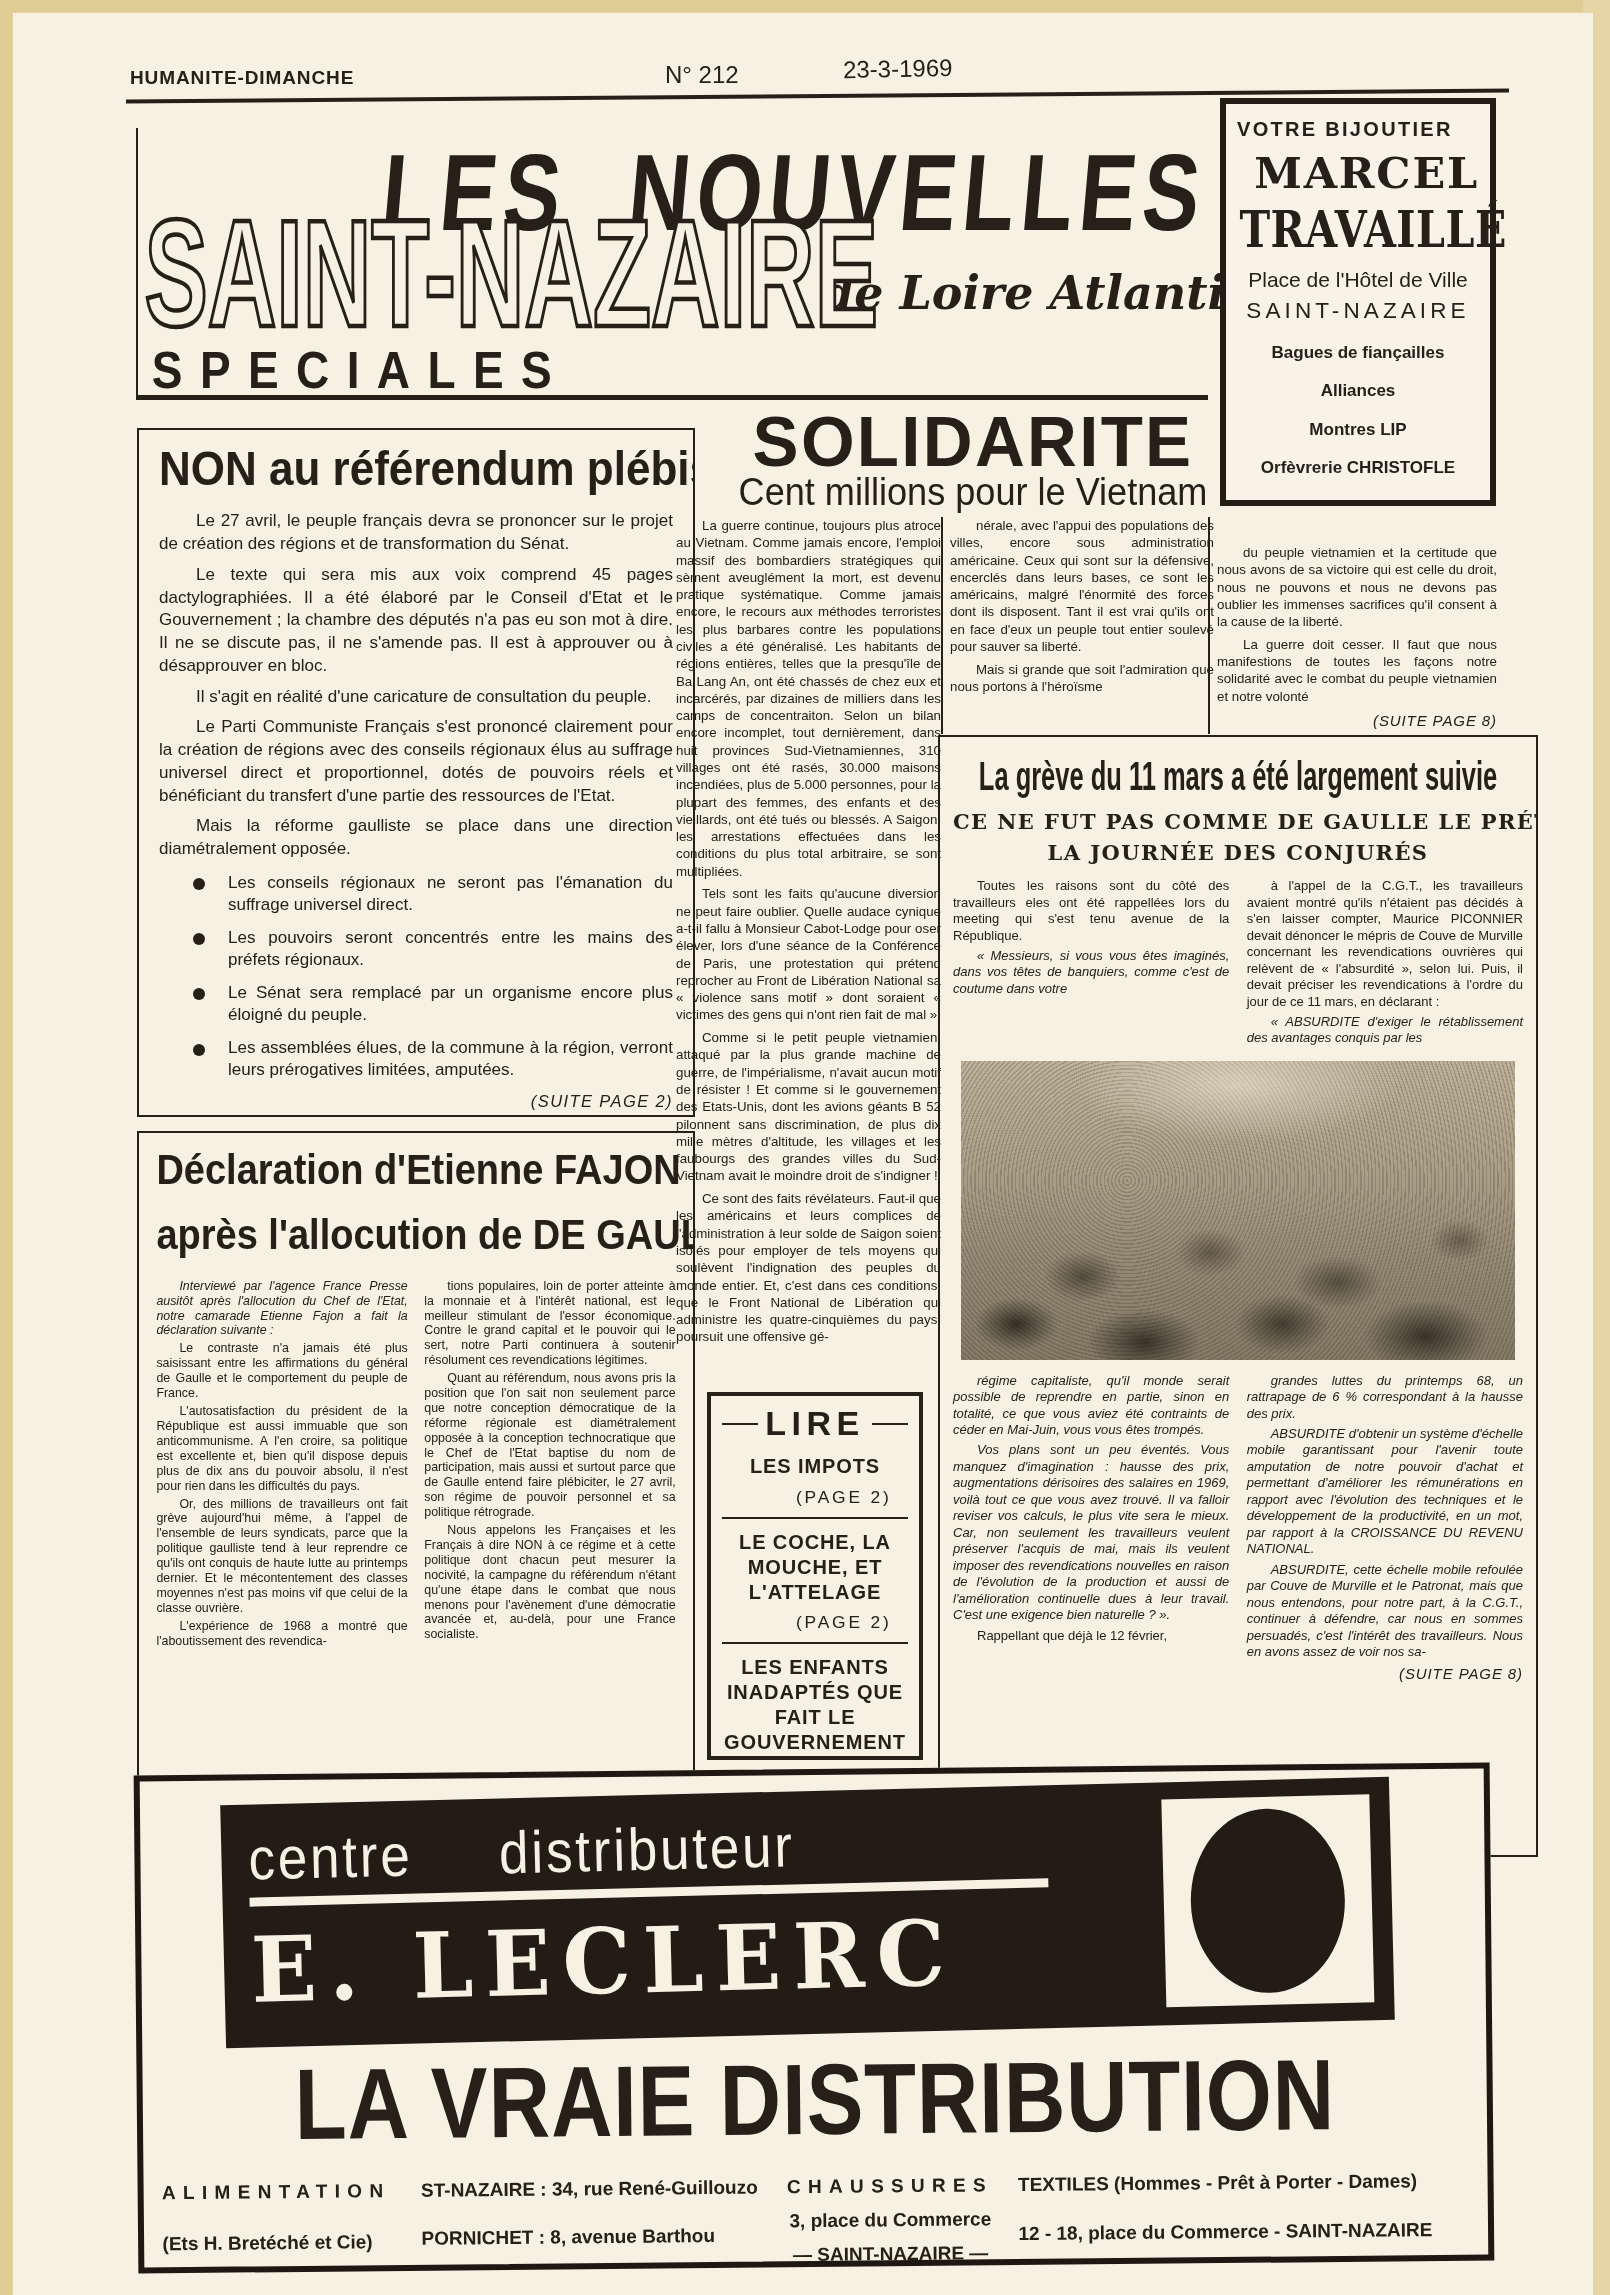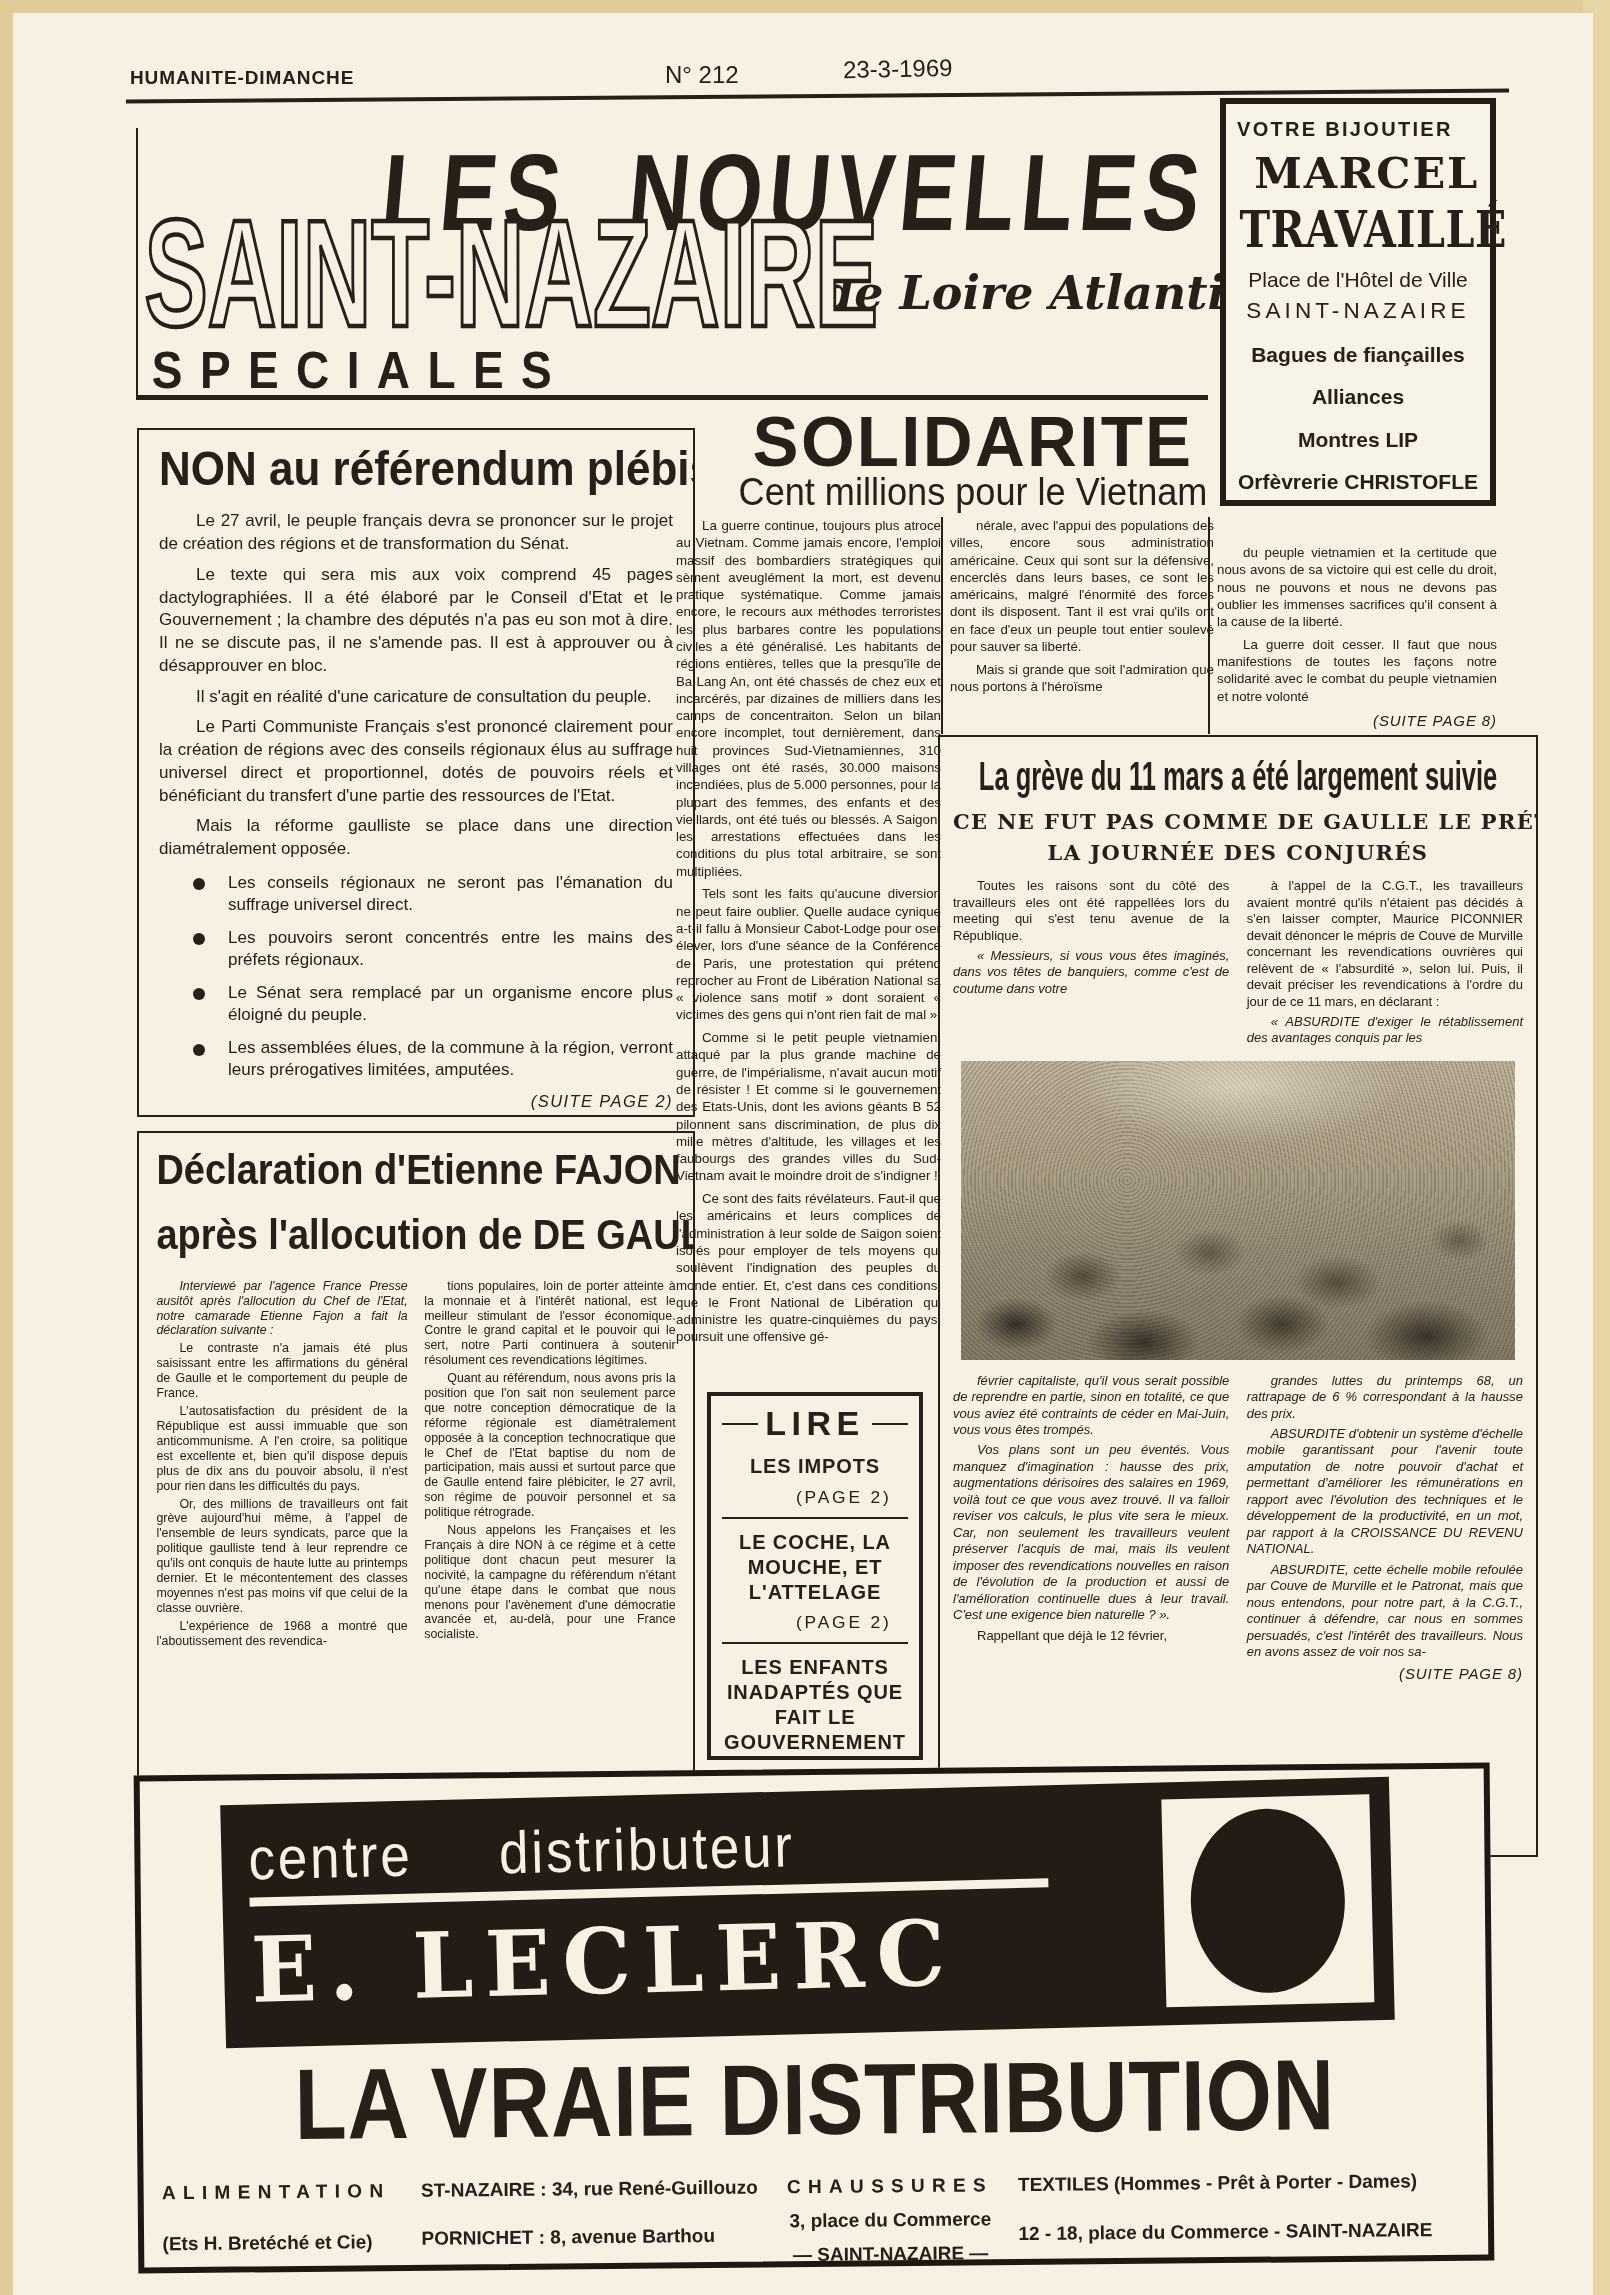--- a/index.html
+++ b/index.html
@@ -46,21 +46,21 @@
   
   .jeweler { left:1207px; top:85px; width:276px; height:408px;
     border:6px solid #241d15; background:#f7f3e7; padding:13.8px 11px; text-align:center; }
   .jw-kicker { text-align:left; font-size:20px; font-weight:700; letter-spacing:2.3px; }
   .jw-first  { font-family:"DejaVu Serif", serif; font-weight:700; font-size:43px; text-align:right;
                letter-spacing:1.8px; margin-top:7.3px; }
   .jw-last   { font-family:"DejaVu Serif", serif; font-weight:700; font-size:42px; letter-spacing:0.5px;
                margin-top:0.9px; transform:scale(0.98,1.22); transform-origin:center top; white-space:nowrap; }
   .jw-addr1  { font-size:21px; margin-top:20px; }
   .jw-addr2  { font-size:22.5px; letter-spacing:4.1px; margin-top:6.4px; }
-  .jw-item   { font-size:21px; font-weight:700; margin-top:18.4px; }
+  .jw-item   { font-size:17px; font-weight:700; margin-top:18.4px; }
 
   
   .referendum { left:124px; top:415px; width:558px; height:689px;
     border:2.8px solid #272019; padding:12px 20px; overflow:hidden; }
   .ref-headline { font-size:44px; font-weight:900; text-align:center; white-space:nowrap;
     transform:scaleY(1.08); transform-origin:center top; margin-bottom:18.4px; }
   .ref-p { font-size:17px; line-height:1.35; text-align:justify; text-indent:37px; margin:7.3px 0; }
   .ref-bullet { position:relative; padding-left:69px; font-size:17px; line-height:1.3;
     margin:11px 0; text-align:justify; }
   .ref-bullet::before { content:""; position:absolute; left:34px; top:6.4px;
@@ -242,21 +242,21 @@
         <p class="it">« Messieurs, si vous vous êtes imaginés, dans vos têtes de banquiers, comme c'est de coutume dans votre</p>
       </div>
       <div class="gr-col">
         <p>à l'appel de la C.G.T., les travailleurs avaient montré qu'ils n'étaient pas décidés à s'en laisser compter, Maurice PICONNIER devait dénoncer le mépris de Couve de Murville concernant les revendications ouvrières qui relèvent de « l'absurdité », selon lui. Puis, il devait préciser les revendications à l'ordre du jour de ce 11 mars, en déclarant :</p>
         <p class="it">« ABSURDITE d'exiger le rétablissement des avantages conquis par les</p>
       </div>
     </div>
     <div class="gr-photo"></div>
     <div class="gr-cols">
       <div class="gr-col">
-        <p class="it">février capitaliste, qu'il vous serait possible de reprendre en partie, sinon en totalité, ce que vous aviez été contraints de céder en Mai-Juin, vous vous êtes trompés.</p>
+        <p class="it">régime capitaliste, qu'il monde serait possible de reprendre en partie, sinon en totalité, ce que vous aviez été contraints de céder en Mai-Juin, vous vous êtes trompés.</p>
         <p class="it">Vos plans sont un peu éventés. Vous manquez d'imagination : hausse des prix, augmentations dérisoires des salaires en 1969, voilà tout ce que vous avez trouvé. Il va falloir reviser vos calculs, le plus vite sera le mieux. Car, non seulement les travailleurs veulent préserver l'acquis de mai, mais ils veulent imposer des revendications nouvelles en raison de l'évolution de la production et aussi de l'amélioration continuelle dues à leur travail. C'est une exigence bien naturelle ? ».</p>
         <p>Rappellant que déjà le 12 février,</p>
       </div>
       <div class="gr-col">
         <p class="it">grandes luttes du printemps 68, un rattrapage de 6 % correspondant à la hausse des prix.</p>
         <p class="it">ABSURDITE d'obtenir un système d'échelle mobile garantissant pour l'avenir toute amputation de notre pouvoir d'achat et permettant d'améliorer les rémunérations en rapport avec l'évolution des techniques et le développement de la productivité, en un mot, par rapport à la CROISSANCE DU REVENU NATIONAL.</p>
         <p class="it">ABSURDITE, cette échelle mobile refoulée par Couve de Murville et le Patronat, mais que nous entendons, pour notre part, à la C.G.T., continuer à défendre, car nous en sommes persuadés, c'est l'intérêt des travailleurs. Nous en avons assez de voir nos sa-</p>
         <div class="gr-suite">(SUITE PAGE 8)</div>
       </div>
     </div>

